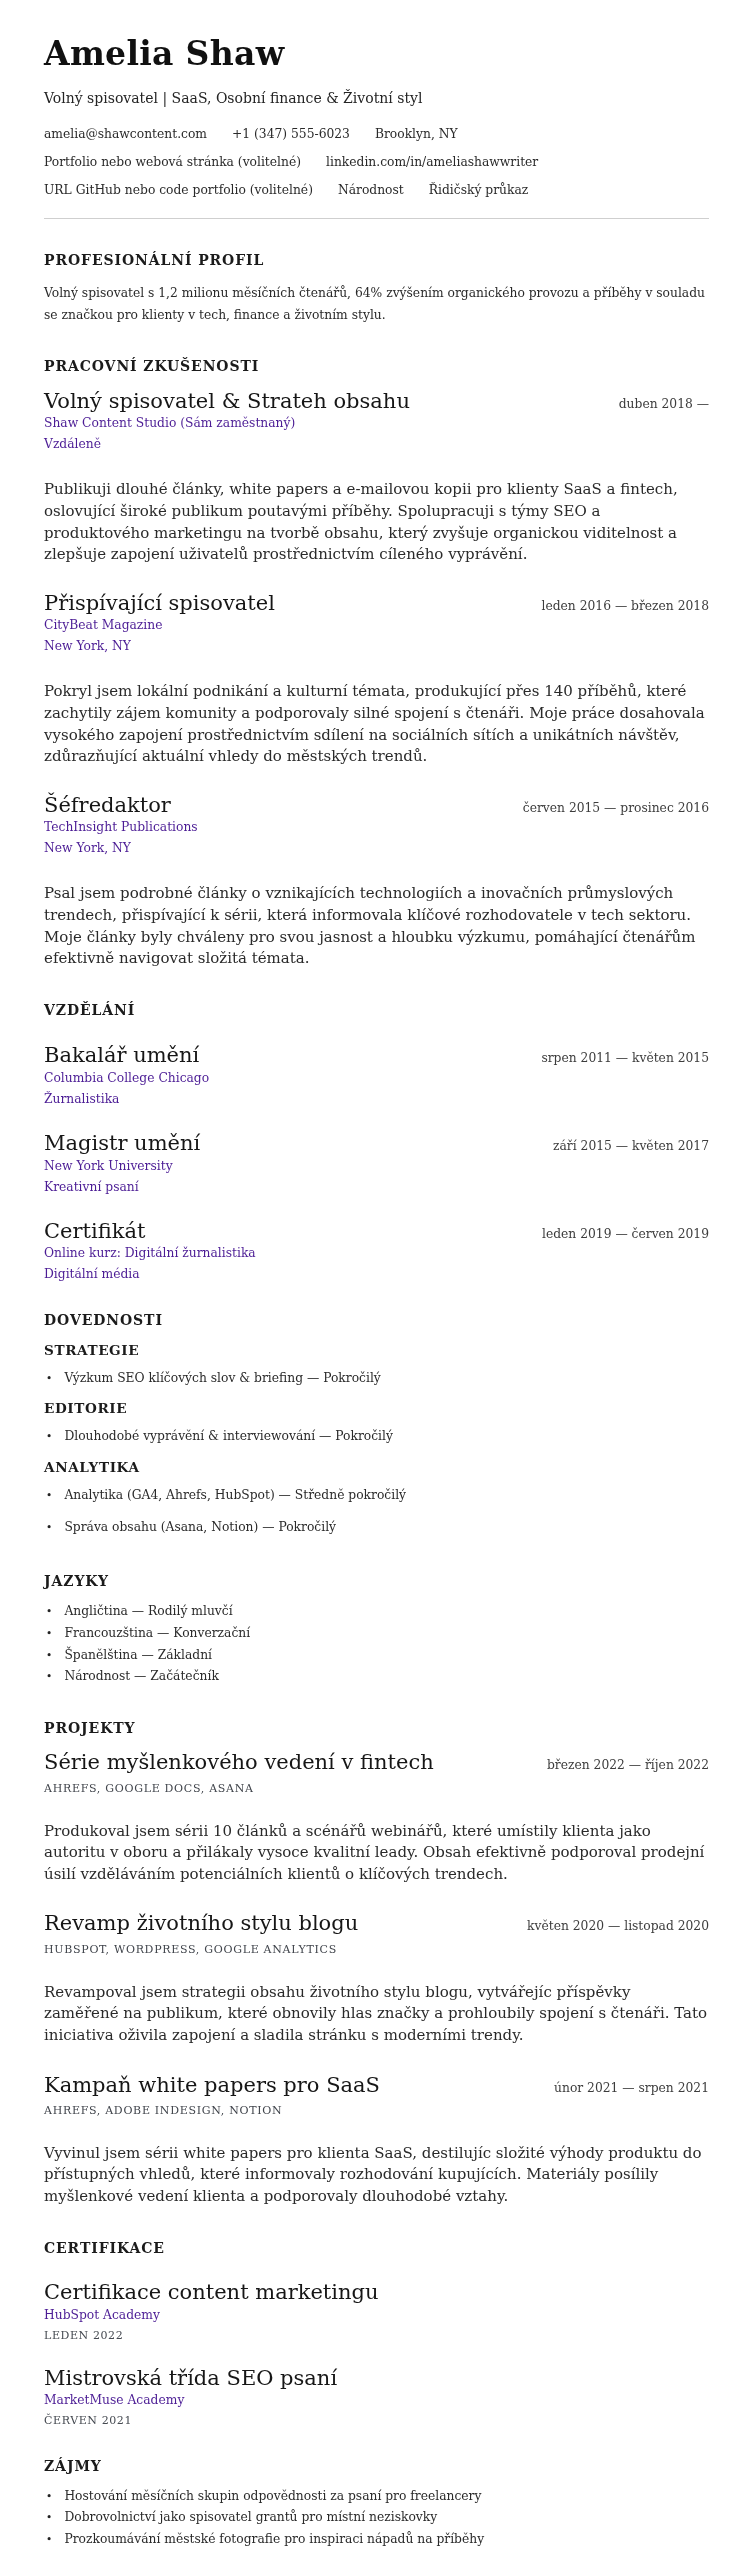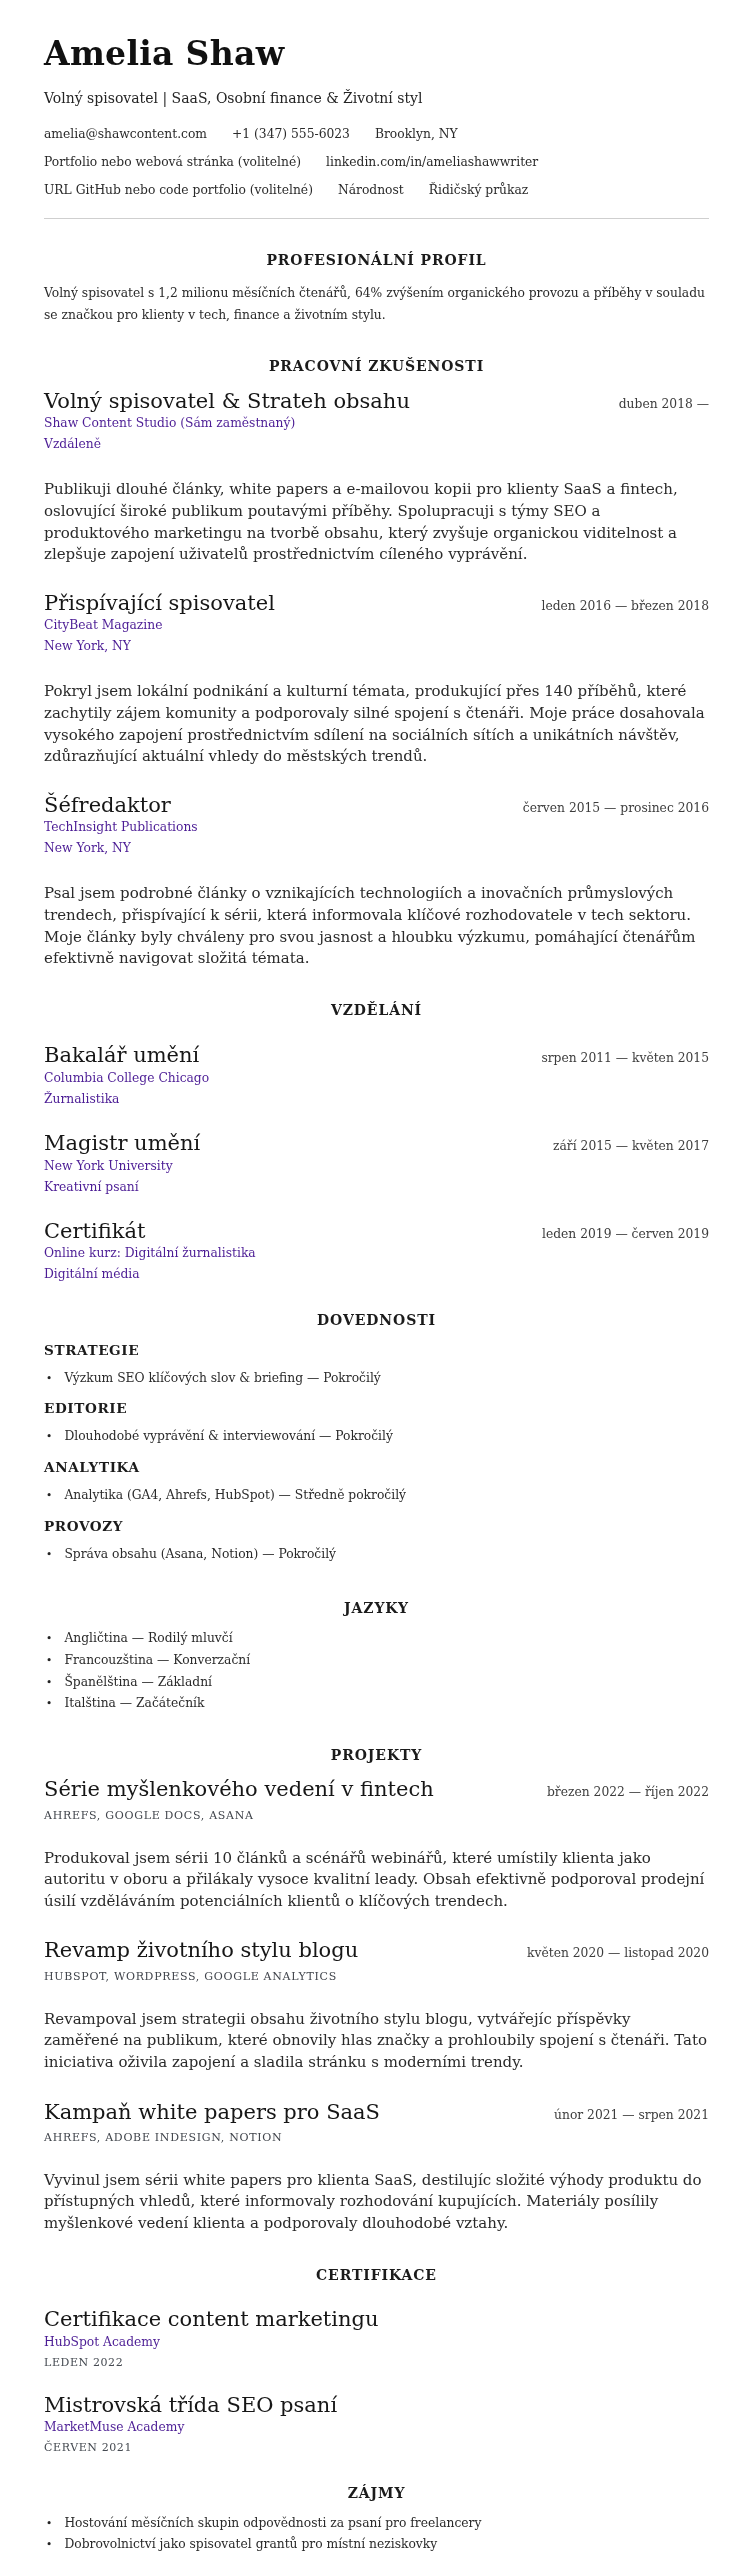--- a/index.html
+++ b/index.html
@@ -49,21 +49,20 @@
     margin: 20px 0 0 0;
   }
   
   .section-heading {
     font-size: 14px;
     line-height: 17.3px;
     font-weight: 700;
     letter-spacing: 0.9px;
     color: #1b1b1b;
     text-transform: uppercase;
-    text-align: center;
   }
   .mt-52 { margin-top: 32px; }
   .mt-54 { margin-top: 33px; }
   .mt-48 { margin-top: 30px; }
   .mt-56 { margin-top: 35px; }
   .body-text {
     font-size: 12.3px;
     line-height: 21.6px;
     color: #2a2a2a;
     margin-top: 13.6px;
@@ -263,33 +262,32 @@
     <div class="skill-group-heading">EDITORIE</div>
     <ul class="bullet-list">
       <li>Dlouhodobé vyprávění &amp; interviewování — Pokročilý</li>
     </ul>
 
     <div class="skill-group-heading">ANALYTIKA</div>
     <ul class="bullet-list">
       <li>Analytika (GA4, Ahrefs, HubSpot) — Středně pokročilý</li>
     </ul>
 
-    <div class="skill-group-heading">PROVOZY</div>
     <ul class="bullet-list">
       <li>Správa obsahu (Asana, Notion) — Pokročilý</li>
     </ul>
   </section>
 
   <section>
     <div class="section-heading mt-56">JAZYKY</div>
     <ul class="bullet-list lang-list">
       <li>Angličtina — Rodilý mluvčí</li>
       <li>Francouzština — Konverzační</li>
       <li>Španělština — Základní</li>
-      <li>Italština — Začátečník</li>
+      <li>Národnost — Začátečník</li>
     </ul>
   </section>
 
   <section>
     <div class="section-heading mt-52">PROJEKTY</div>
 
     <div class="entry first">
       <div class="entry-title-row">
         <span class="entry-title">Série myšlenkového vedení v fintech</span>
         <span class="entry-date">březen 2022 — říjen 2022</span>
@@ -331,17 +329,18 @@
       <div class="entry-meta">MarketMuse Academy</div>
       <div class="cert-date">ČERVEN 2021</div>
     </div>
   </section>
 
   <section>
     <div class="section-heading mt-48">ZÁJMY</div>
     <ul class="bullet-list">
       <li>Hostování měsíčních skupin odpovědnosti za psaní pro freelancery</li>
       <li>Dobrovolnictví jako spisovatel grantů pro místní neziskovky</li>
+      <li>Prozkoumávání městské fotografie pro inspiraci nápadů na příběhy</li>
     </ul>
   </section>
 
 </div>
 
 
 </body></html>

